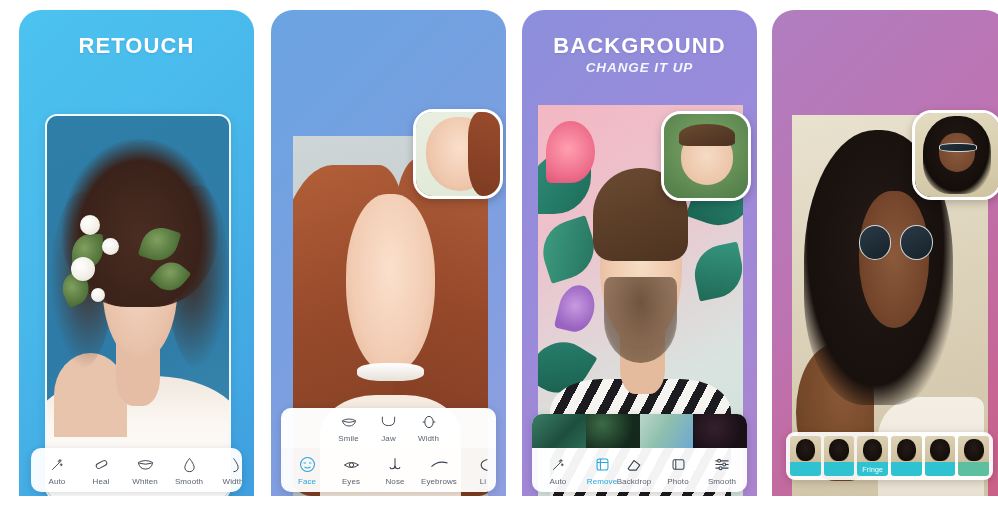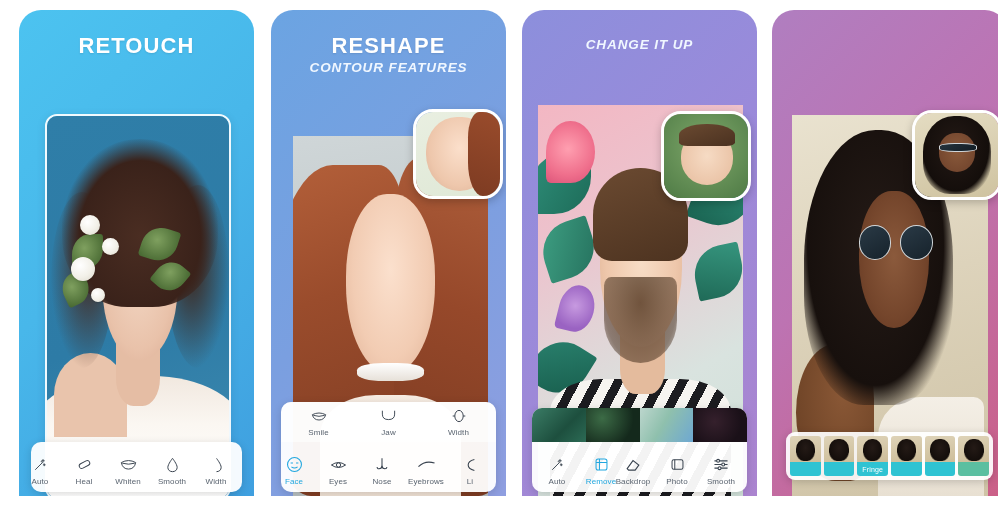--- a/index.html
+++ b/index.html
@@ -101,26 +101,26 @@
   .bubble{position:absolute;width:84px;height:84px;border-radius:20px;border:3px solid #fff;overflow:hidden;
           box-shadow:0 3px 9px rgba(0,0,0,.22);}
   #b2{left:142px;top:99px;}
   #b3{left:139px;top:101px;}
   #b4{left:140px;top:100px;}
   .bimg{position:absolute;inset:0;}
 
   
   .toolcard{position:absolute;left:12px;right:12px;background:rgba(255,255,255,.95);
             border-radius:10px;box-shadow:0 2px 8px rgba(0,0,0,.15);overflow:hidden;}
-  .toolrow{display:flex;align-items:flex-end;justify-content:flex-end;padding:14px 4px 6px;}
+  .toolrow{display:flex;align-items:flex-end;justify-content:flex-start;padding:8px 4px 6px;}
   .tool{display:flex;flex-direction:column;align-items:center;width:44px;flex:0 0 auto;}
   .ticon{height:17px;display:flex;align-items:center;justify-content:center;color:#3a4450;}
   .tlabel{font-size:8px;color:#5a6470;margin-top:4px;letter-spacing:.1px;white-space:nowrap;}
   .tool.sel .ticon{color:#22a7df;} .tool.sel .tlabel{color:#22a7df;}
-  .toprow{display:flex;align-items:flex-end;justify-content:center;gap:30px;
+  .toprow{display:flex;align-items:flex-end;justify-content:center;
           padding:5px 4px 5px;background:rgba(255,255,255,.55);}
   .toprow .tool{width:40px;}
   .divider{width:1px;height:20px;background:#d6dbe0;align-self:center;margin:0 -6px;}
 
   #t1{bottom:4px;}
   #t2{bottom:4px;left:10px;right:10px;}
   #t3{bottom:4px;left:10px;right:10px;}
 
   
   .bdstrip{display:flex;height:34px;}
@@ -213,24 +213,20 @@
               <path d="M9 2 C9 2 16 11 16 15.5 C16 19.6 12.9 22 9 22"></path>
             </svg>
           </div>
           <div class="tlabel">Width</div>
         </div>
       </div>
     </div>
   </div>
 
   <div class="panel" id="p2">
-    <div class="hdr">
-      <div class="ttl">RESHAPE</div>
-      <div class="sub">CONTOUR FEATURES</div>
-    </div>
 
     <div class="frame" id="f2">
       <div class="photo bg2">
         <div class="hair2"></div>
         <div class="hair2b"></div>
         <div class="body2"></div>
         <div class="face2"></div>
         <div class="choker"></div>
       </div>
     </div>
@@ -314,20 +310,21 @@
             </svg>
           </div>
           <div class="tlabel">Li</div>
         </div>
       </div>
     </div>
   </div>
 
   <div class="panel" id="p3">
     <div class="hdr">
+      <div class="ttl">BACKGROUND</div>
       <div class="sub">CHANGE IT UP</div>
     </div>
 
     <div class="frame" id="f3">
       <div class="photo bg3">
         <div class="leaf" style="left:-4%;top:12%;width:30%;height:16%;background:linear-gradient(120deg,#2f8f7a,#1d6b58);"></div>
         <div class="leaf" style="left:2%;top:30%;width:26%;height:14%;background:linear-gradient(120deg,#3fa184,#246f5c);transform:rotate(-18deg);"></div>
         <div class="leaf" style="right:-4%;top:16%;width:28%;height:15%;background:linear-gradient(200deg,#2e8b76,#1a6452);transform:rotate(20deg);"></div>
         <div class="leaf" style="right:0%;top:36%;width:24%;height:13%;background:linear-gradient(200deg,#36957e,#1f6a57);transform:rotate(-12deg);"></div>
         <div class="leaf" style="left:-2%;bottom:26%;width:26%;height:14%;background:linear-gradient(140deg,#2b8370,#175c4b);transform:rotate(32deg);"></div>

